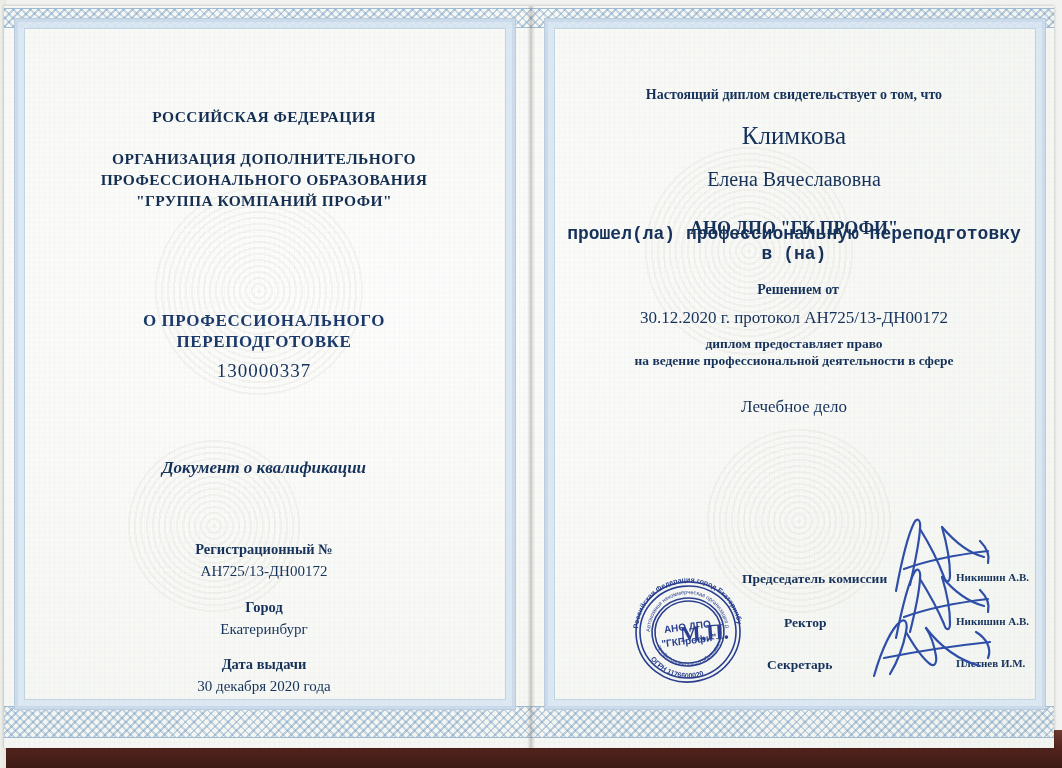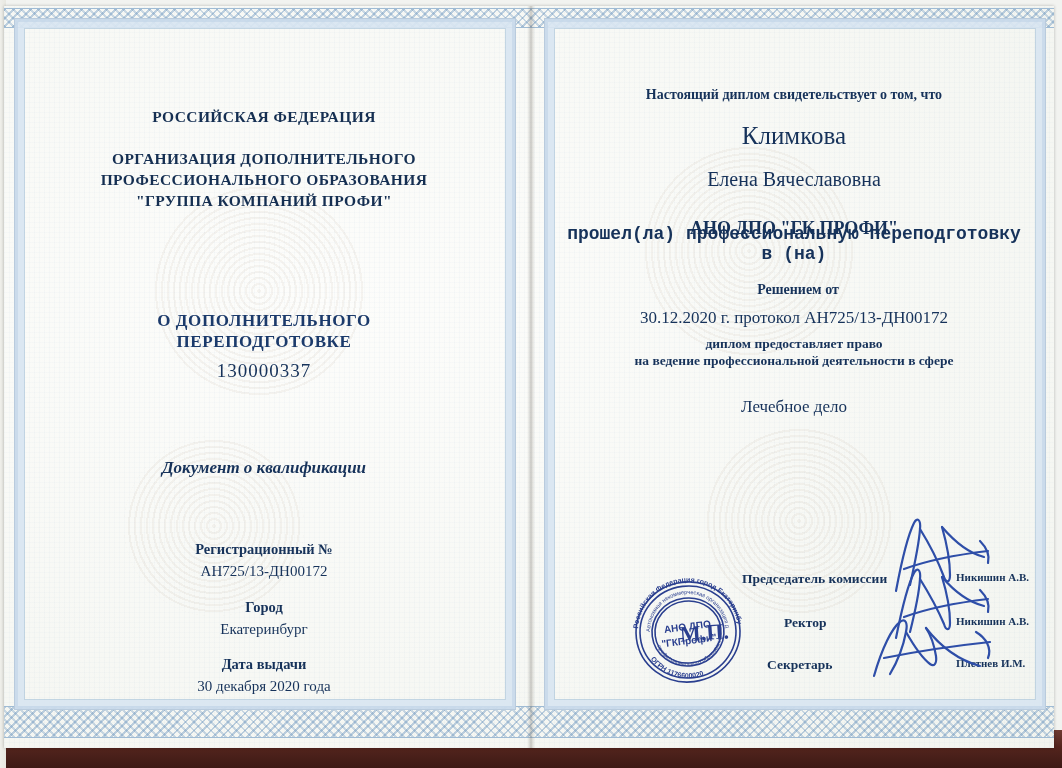--- a/index.html
+++ b/index.html
@@ -296,21 +296,21 @@
     <div class="frame frame-left"></div>
     <div class="frame frame-right"></div>
 
     <div class="spine"></div>
 
     <div class="txt center org-line" style="left:60px; top:100px; width:400px;">РОССИЙСКАЯ ФЕДЕРАЦИЯ</div>
     <div class="txt center org-line" style="left:60px; top:142px; width:400px;">ОРГАНИЗАЦИЯ ДОПОЛНИТЕЛЬНОГО</div>
     <div class="txt center org-line" style="left:60px; top:163px; width:400px;">ПРОФЕССИОНАЛЬНОГО ОБРАЗОВАНИЯ</div>
     <div class="txt center org-line" style="left:60px; top:184px; width:400px;">"ГРУППА КОМПАНИЙ ПРОФИ"</div>
 
-    <div class="txt center diplom-sub1" style="left:60px; top:305px; width:400px;">О ДОПОЛНИТЕЛЬНОГО</div>
+    <div class="txt center diplom-sub1" style="left:60px; top:305px; width:400px;">О ПРОФЕССИОНАЛЬНОГО</div>
     <div class="txt center diplom-sub2" style="left:60px; top:326px; width:400px;">ПЕРЕПОДГОТОВКЕ</div>
 
     <div class="txt center serial" style="left:60px; top:354px; width:400px;">130000337</div>
 
     <div class="txt center qual-doc" style="left:60px; top:452px; width:400px;">Документ о квалификации</div>
 
     <div class="txt center reg-label" style="left:60px; top:535px; width:400px;">Регистрационный №</div>
     <div class="txt center reg-value" style="left:60px; top:557px; width:400px;">АН725/13-ДН00172</div>
 
     <div class="txt center city-label" style="left:60px; top:593px; width:400px;">Город</div>

